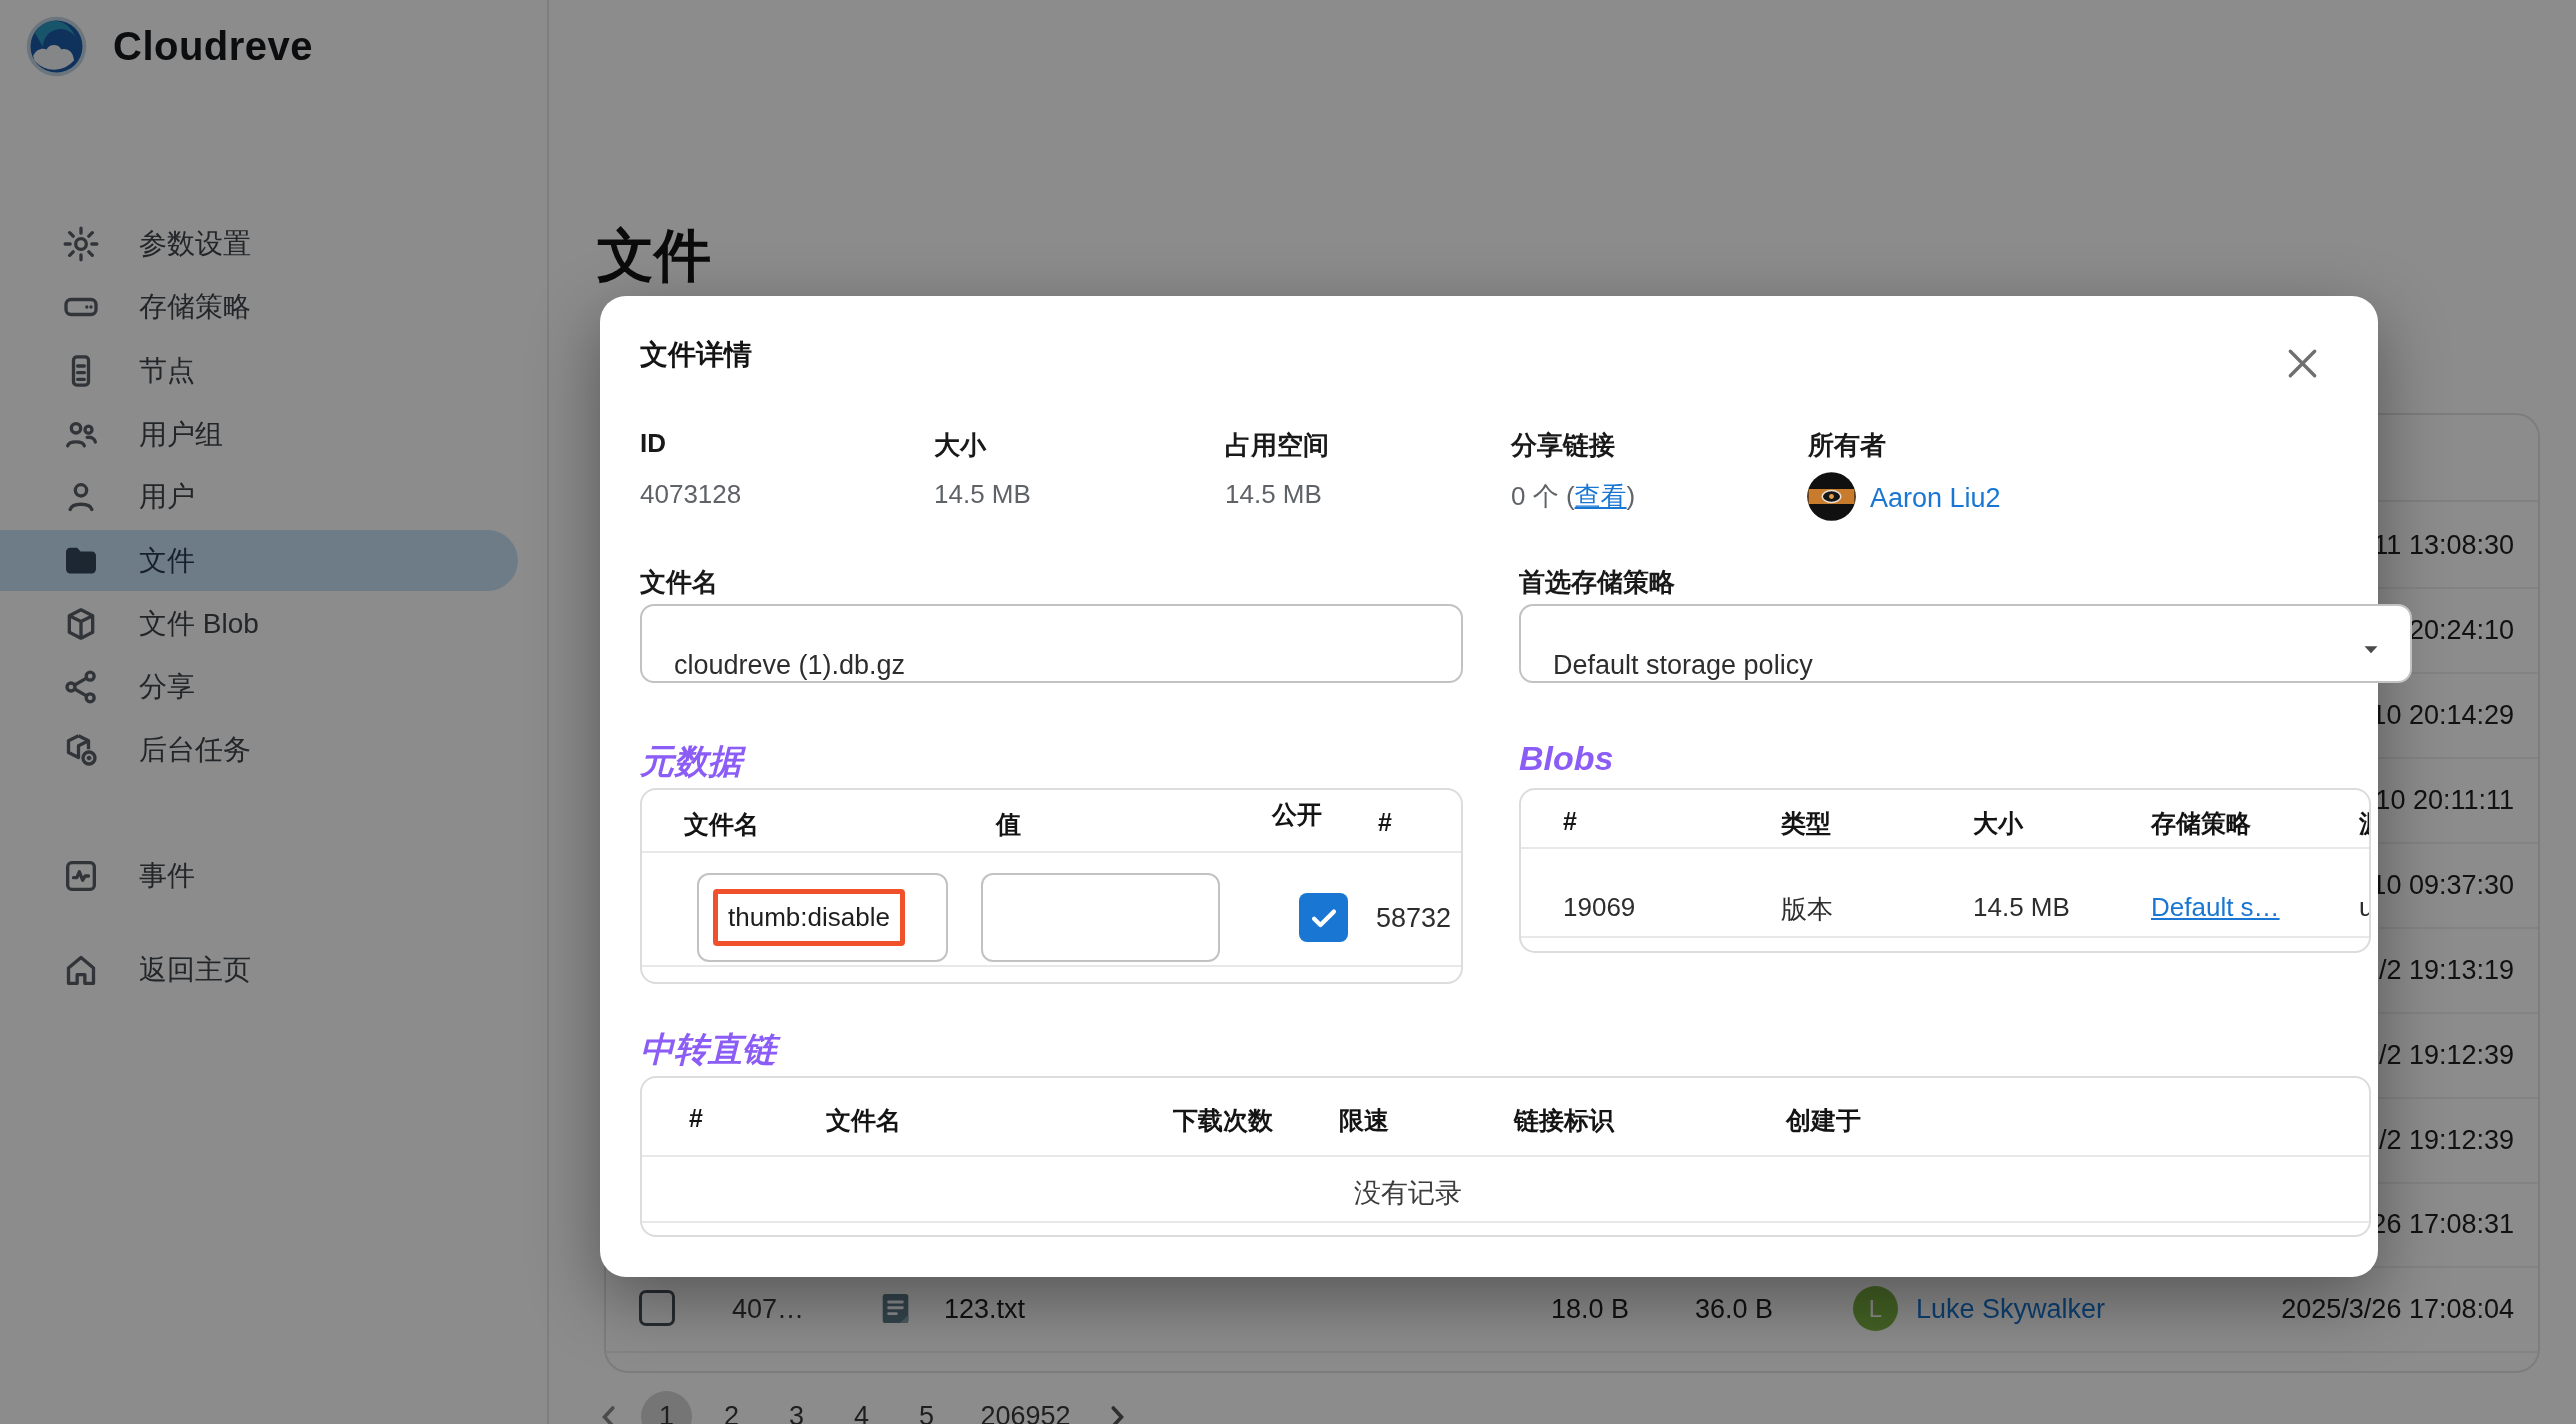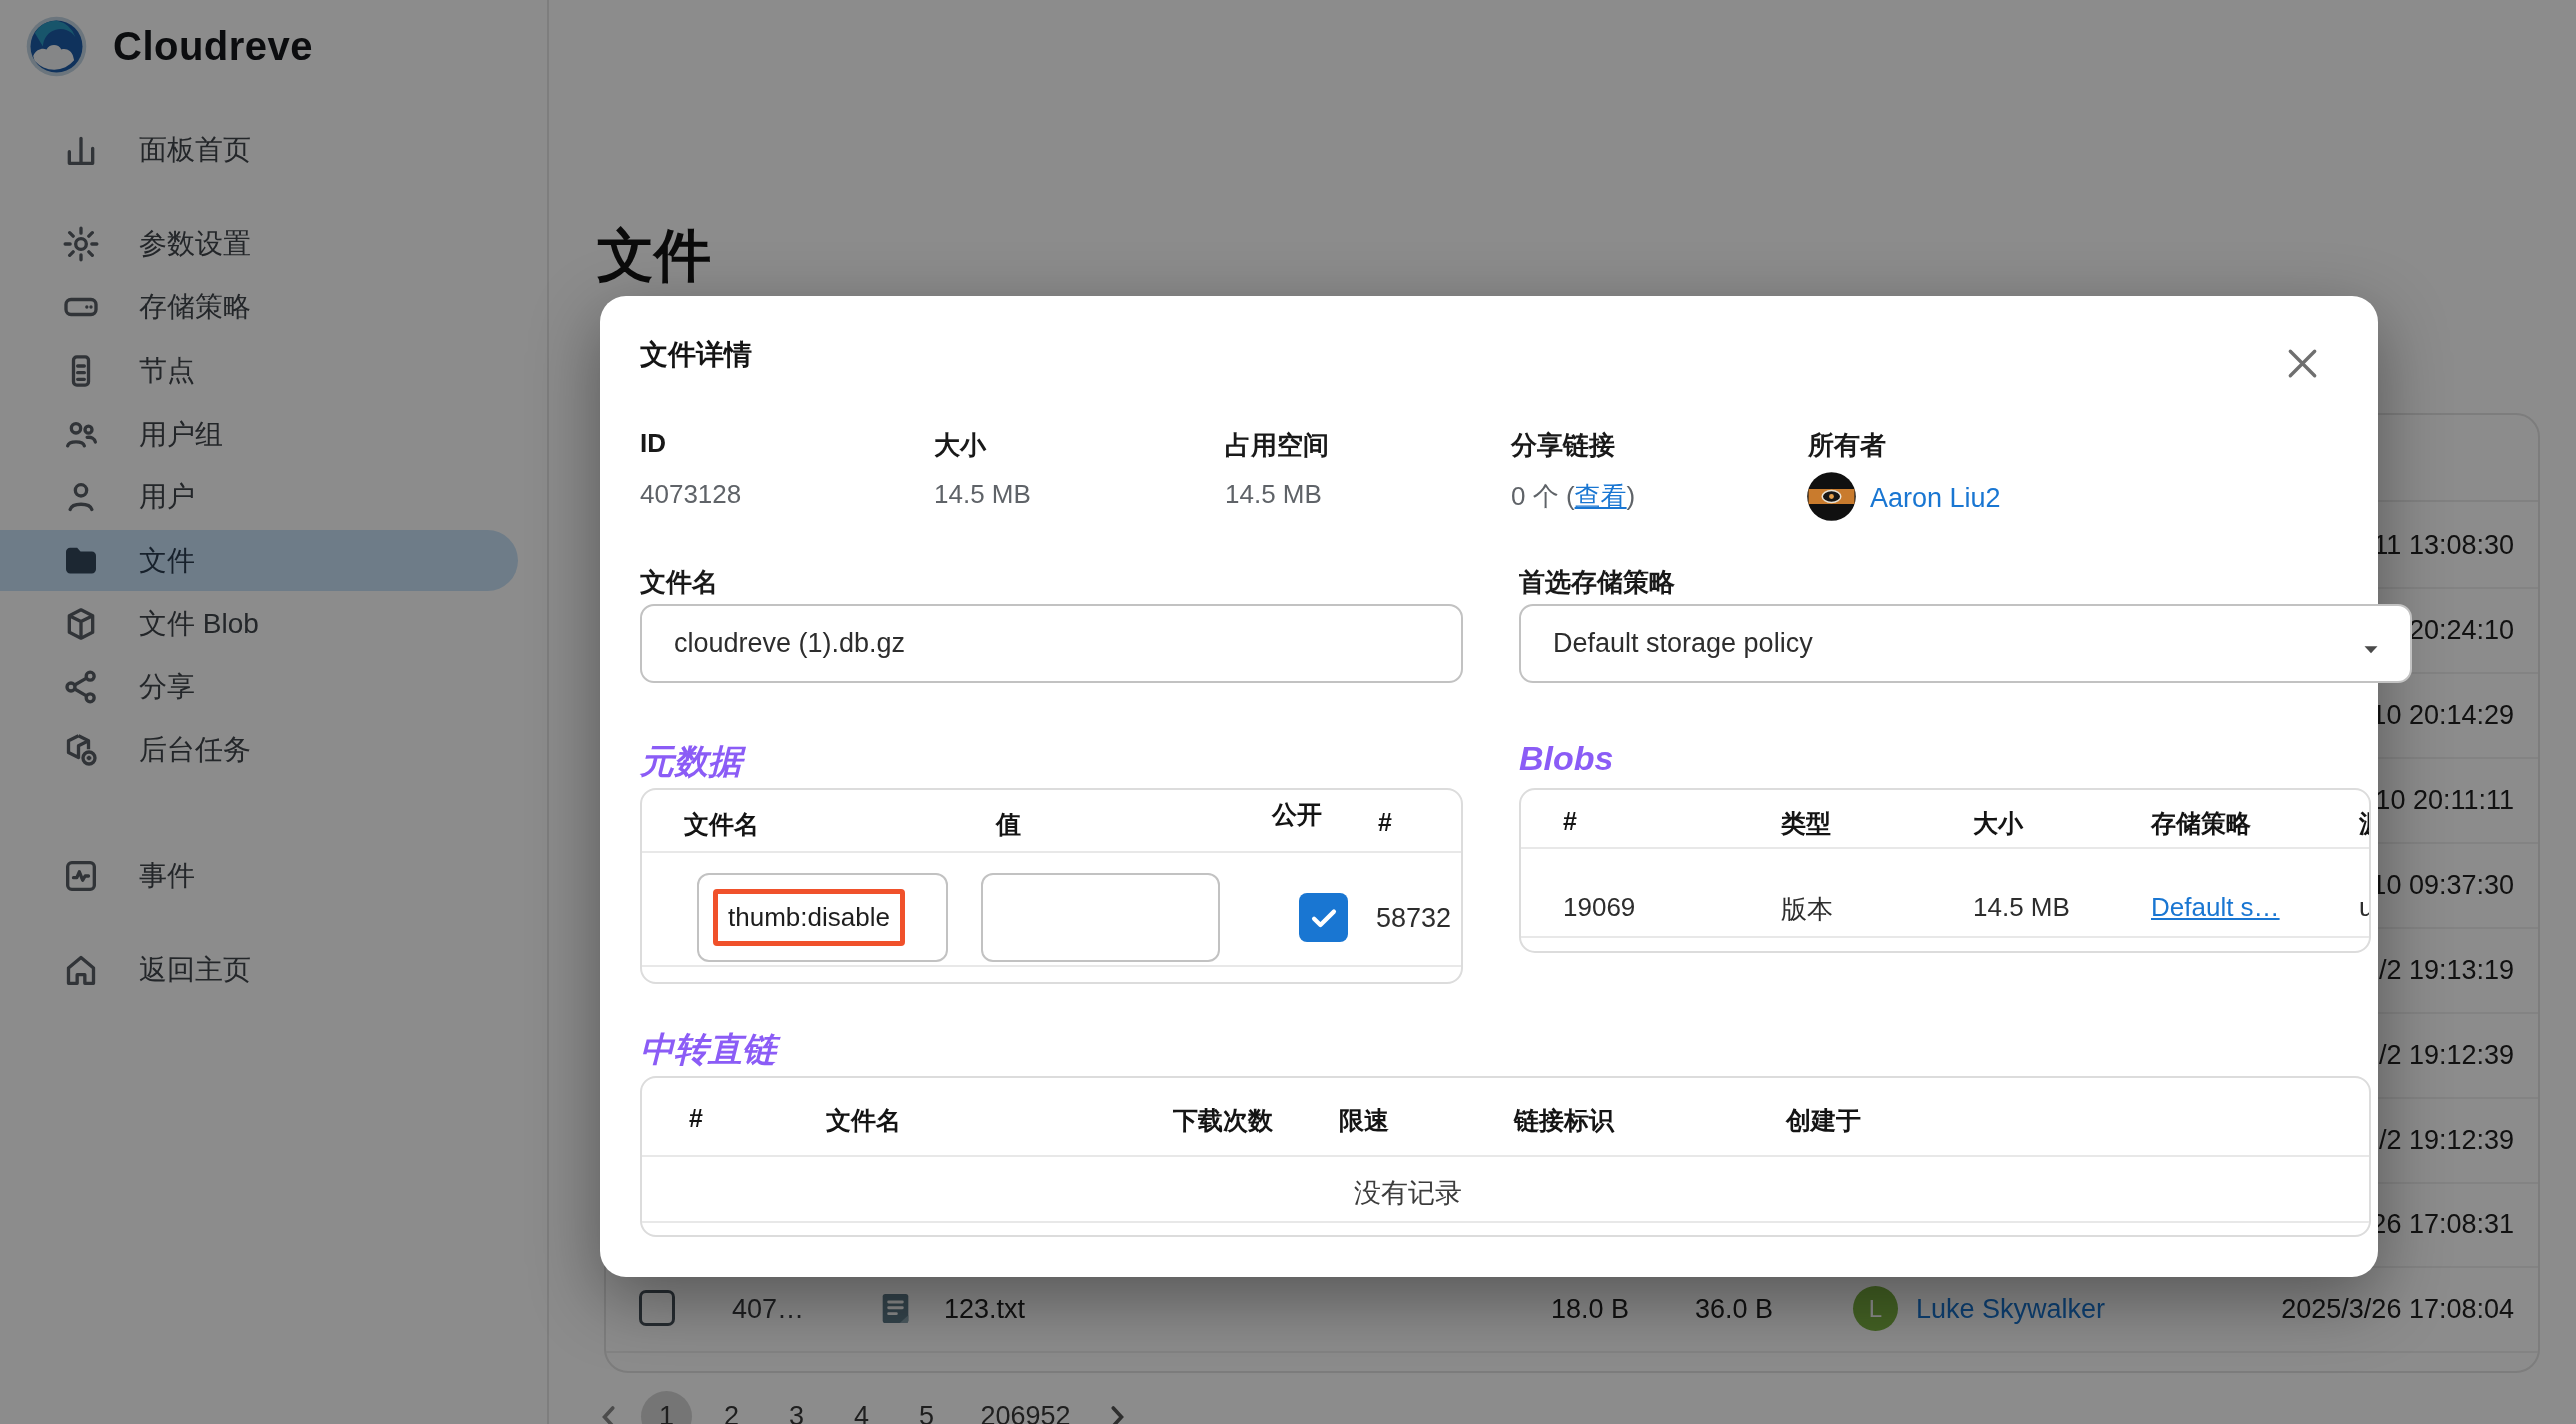--- a/index.html
+++ b/index.html
@@ -45,21 +45,21 @@
   #modal{position:absolute;left:600px;top:296px;width:1778px;height:981px;background:#fff;border-radius:26px;
          box-shadow:0 22px 69px rgba(0,0,0,.38);z-index:20;}
   #modal .title{position:absolute;left:40px;top:40px;font-size:28px;font-weight:bold;color:#141414;}
   #modal .closex{position:absolute;left:1680px;top:45px;width:45px;height:45px;color:#6f6f6f;cursor:pointer;}
   .stat-label{position:absolute;top:132px;font-size:26px;font-weight:bold;color:#191919;}
   .stat-value{position:absolute;top:183px;font-size:26px;color:#5f6368;}
   .ilink{color:#1976d2;text-decoration:underline;cursor:pointer;}
   .owner-name{position:absolute;left:1270px;top:187px;font-size:27px;color:#1976d2;text-decoration:none;}
   .fld-label{position:absolute;top:269px;font-size:26px;font-weight:bold;color:#191919;}
   .inputbox{position:absolute;top:308px;height:79px;border:2px solid #c2c2c2;border-radius:14px;box-sizing:border-box;
-            display:flex;align-items:center;padding:0 32px;font-size:27px;color:#2d2d2d;background:#fff;}
+            display:flex;align-items:flex-end;padding:0 32px;font-size:27px;color:#2d2d2d;background:#fff;}
   .sec-label{position:absolute;top:443px;font-size:34px;font-weight:bold;color:#8b5cf6;font-style:italic;}
   .tbox{position:absolute;border:2px solid #dcdcdc;border-radius:16px;box-sizing:border-box;background:#fff;overflow:hidden;}
   .th{position:absolute;font-size:25px;font-weight:bold;color:#141414;}
   .td{position:absolute;font-size:26px;color:#2d2d2d;}
   .hline{position:absolute;left:0;right:0;border-top:2px solid #e8e8e8;}
   .miniput{position:absolute;border:2px solid #c2c2c2;border-radius:12px;box-sizing:border-box;background:#fff;
            display:flex;align-items:center;padding:0 14px;}
   .hl{border:5px solid #f0512b;border-radius:4px;padding:8px 10px;font-size:26px;color:#1e1e1e;white-space:nowrap;}
   .chk{position:absolute;width:49px;height:49px;background:#1976d2;border-radius:8px;display:flex;align-items:center;justify-content:center;}
   .blob-link{color:#1976d2;text-decoration:underline;cursor:pointer;}
@@ -76,28 +76,20 @@
         <svg class="i" width="65" height="65" viewBox="0 0 24 24">
           <circle cx="12" cy="12" r="11" fill="#c3d6e4"></circle>
           <circle cx="12" cy="12" r="9.6" fill="#1d5ba8"></circle>
           <path d="M7 12a6.5 6.5 0 0 1 12-3.4A9.6 9.6 0 0 0 12 2.4 9.6 9.6 0 0 0 4 7z" fill="#2c9bc4"></path>
           <path d="M3.4 15.5c1.2-2.6 3.4-3 4.9-2.4 1.2-2.2 4.4-2.2 5.5 0 2-.6 3.8.6 4.3 2.4l.4 1.6a9.6 9.6 0 0 1-14.6.2z" fill="#f2f4f6"></path>
         </svg>
       </span>
       <span class="logo-title">Cloudreve</span>
     </div>
 
-    <div class="nav-item" style="top:119px">
-      <span class="nicon">
-          <svg class="i" width="40" height="40" viewBox="0 0 24 24" fill="none" stroke="currentColor" stroke-width="2" stroke-linecap="round">
-            <path d="M5 20v-7M5 20h14M12 20V5M19 20v-9"></path>
-          </svg>
-        </span>
-      <span class="nlabel">面板首页</span>
-    </div>
     <div class="nav-item" style="top:213px">
       <span class="nicon">
           <svg class="i" width="40" height="40" viewBox="0 0 24 24" fill="none" stroke="currentColor" stroke-width="2" stroke-linecap="round">
             <circle cx="12" cy="12" r="3.2"></circle>
             <path d="M12 2.5v3M12 18.5v3M2.5 12h3M18.5 12h3M5.2 5.2l2.1 2.1M16.7 16.7l2.1 2.1M5.2 18.8l2.1-2.1M16.7 7.3l2.1-2.1"></path>
           </svg>
         </span>
       <span class="nlabel">参数设置</span>
     </div>
     <div class="nav-item" style="top:276px">

